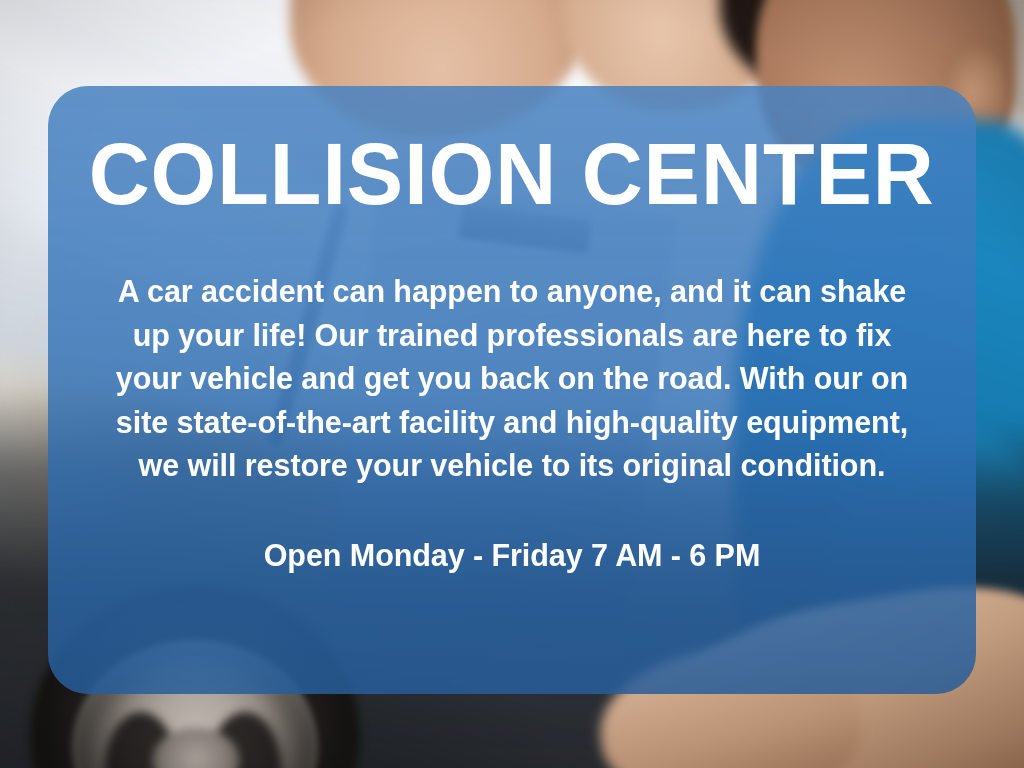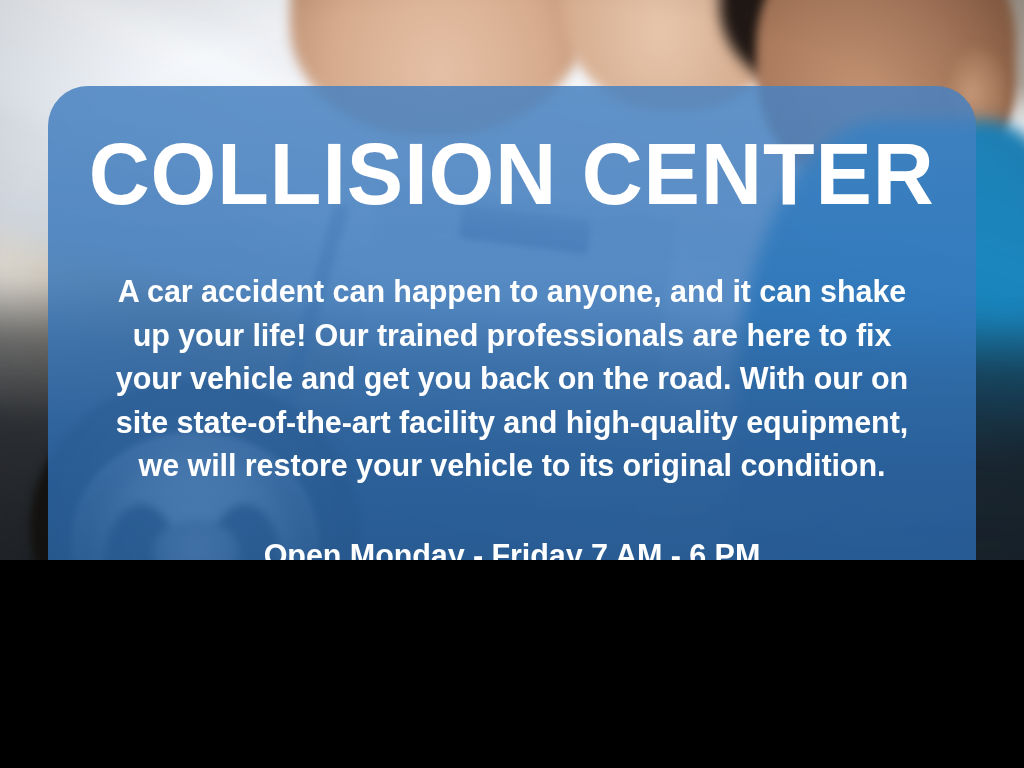--- a/index.html
+++ b/index.html
@@ -4,21 +4,21 @@
 <title>Collision Center</title>
 <style>
   html, body {
     margin: 0;
     padding: 0;
     background: #000;
   }
   #stage {
     position: relative;
     width: 1024px;
-    height: 560px;
+    height: 768px;
     overflow: hidden;
     font-family: "Liberation Sans", sans-serif;
     -webkit-font-smoothing: antialiased;
   }
 
   
   #photo {
     position: absolute;
     inset: 0;
     overflow: hidden;

